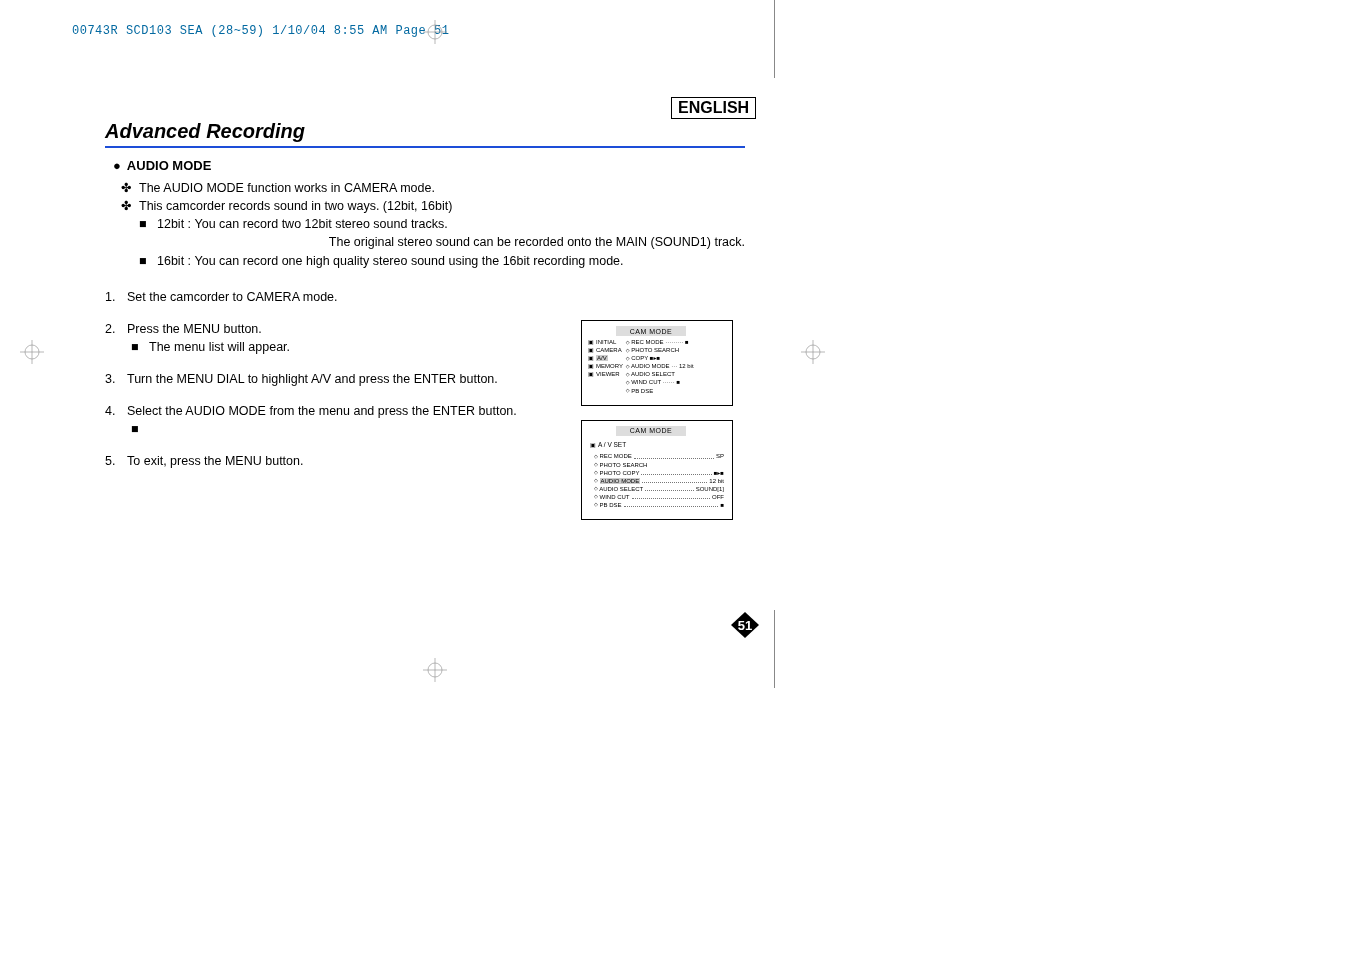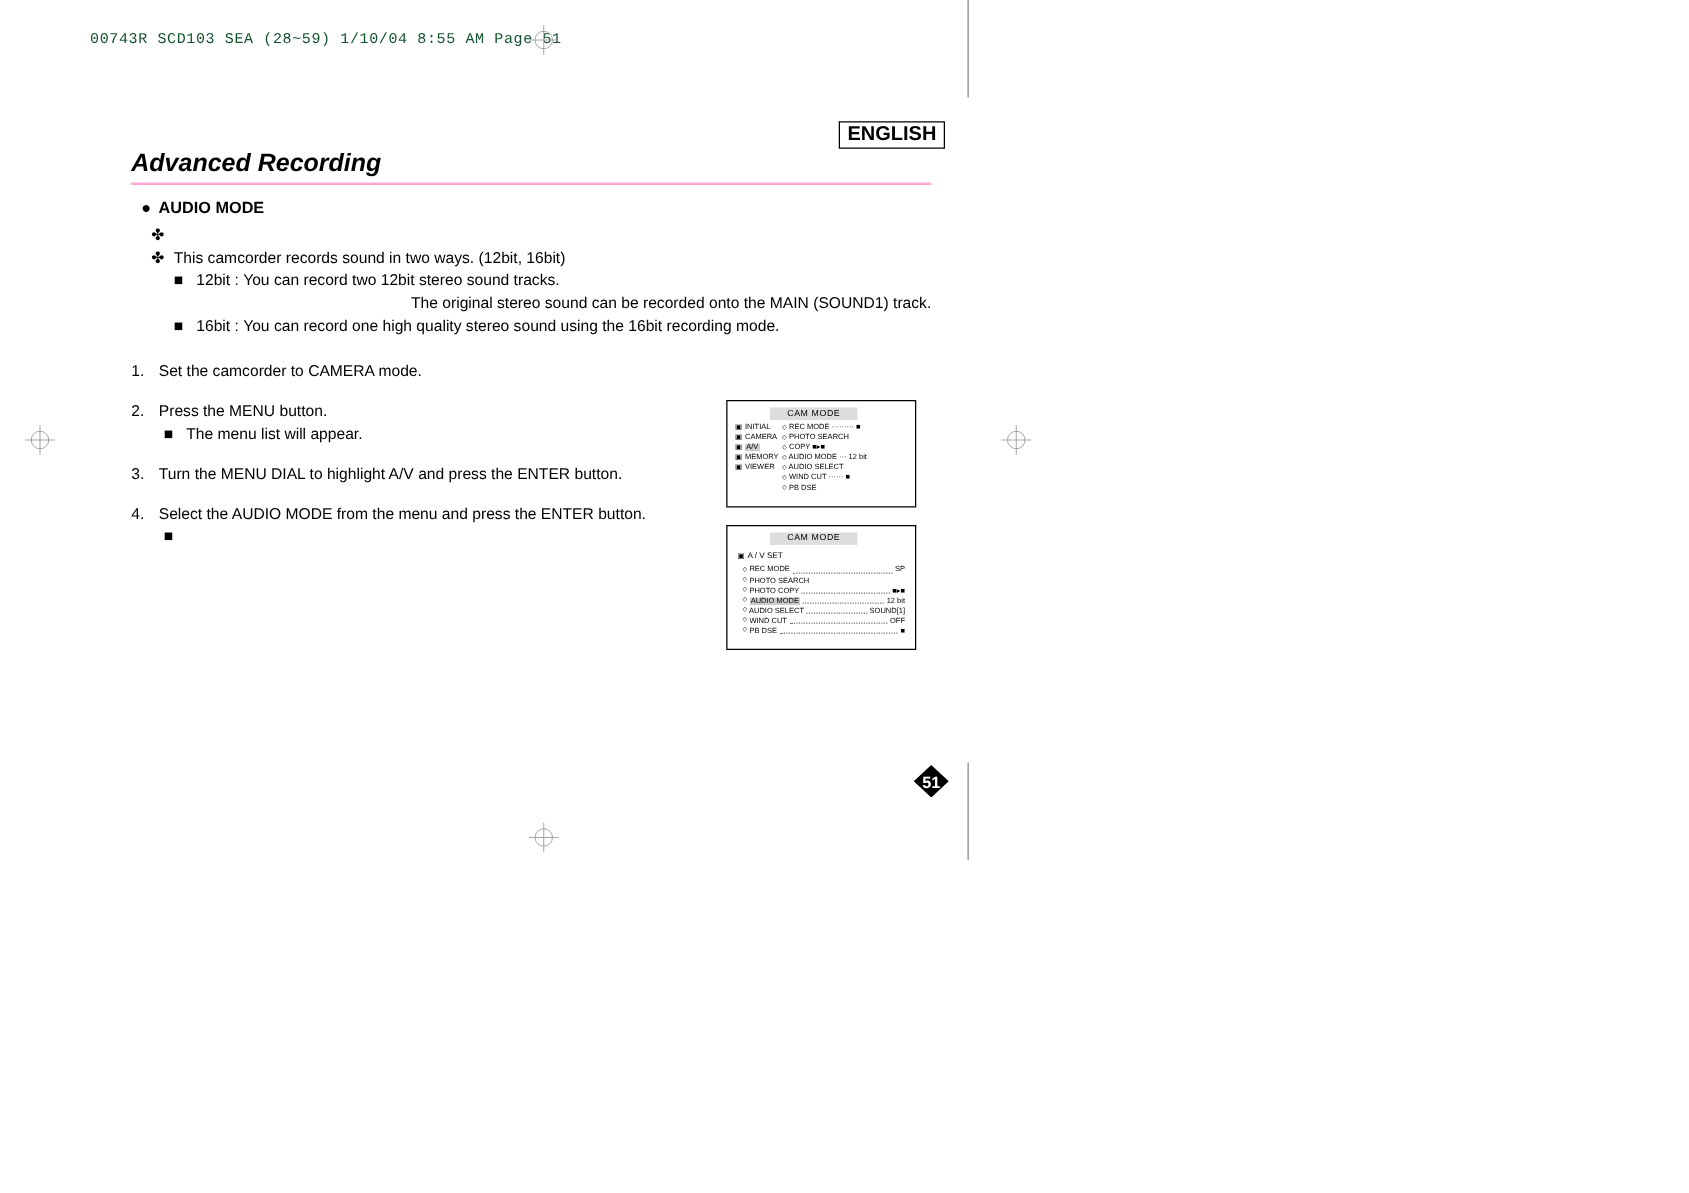--- a/index.html
+++ b/index.html
@@ -13,21 +13,21 @@
   .page {
     position: relative;
     width: 1351px;
     height: 954px;
   }
   .header-info {
     position: absolute;
     top: 24px;
     left: 72px;
     font-size: 12px;
-    color: #14532d;
+    color: #0369a1;
     font-family: "Courier New", monospace;
     letter-spacing: 0.5px;
   }
   .reg-top {
     position: absolute;
     top: 20px;
     left: 423px;
     width: 24px;
     height: 24px;
   }
@@ -66,21 +66,21 @@
   .content {
     position: absolute;
     top: 120px;
     left: 105px;
     width: 640px;
   }
   h1.section-title {
     font-size: 20px;
     font-weight: bold;
     font-style: italic;
-    border-bottom: 2px solid #f9a8d4;
+    border-bottom: 2px solid #1d4ed8;
     padding-bottom: 3px;
     margin-bottom: 10px;
   }
   .audio-heading {
     font-size: 13px;
     font-weight: bold;
     margin-left: 8px;
     margin-bottom: 6px;
   }
   .audio-heading .dot { margin-right: 6px; }
@@ -227,20 +227,21 @@
   <div class="content">
     <h1 class="section-title">Advanced Recording</h1>
 
     <div class="audio-heading">
       <span class="dot">●</span><span>AUDIO MODE</span>
     </div>
 
     <div class="bullets">
       <div class="row">
           <span class="mark">✤</span>
+          <span>The AUDIO MODE function works in CAMERA mode.</span>
         </div>
       <div class="row">
           <span class="mark">✤</span>
           <span>This camcorder records sound in two ways. (12bit, 16bit)</span>
         </div>
       <div class="sub">
         <div class="row"><span class="mark">■</span>
           <span>12bit :</span>&nbsp;
           <span>You can record two 12bit stereo sound tracks.</span>
         </div>
@@ -267,20 +268,21 @@
 
       <div class="step"><span class="num">3.</span><span>Turn the MENU DIAL to highlight A/V and press the ENTER button.</span></div>
 
       <div class="step">
         <span class="num">4.</span><span>Select the AUDIO MODE from the menu and press the ENTER button.</span>
         <div class="substep">
             <span class="sq">■</span>
           </div>
       </div>
 
+      <div class="step"><span class="num">5.</span><span>To exit, press the MENU button.</span></div>
     </div>
   </div>
 
   <div class="screens">
     <div class="screen">
       <div class="title">CAM MODE</div>
       <div class="body">
         <div class="left-col">
           <div class="item"><span class="folio-icon">▣</span><span>INITIAL</span></div>
           <div class="item"><span class="folio-icon">▣</span><span>CAMERA</span></div>

